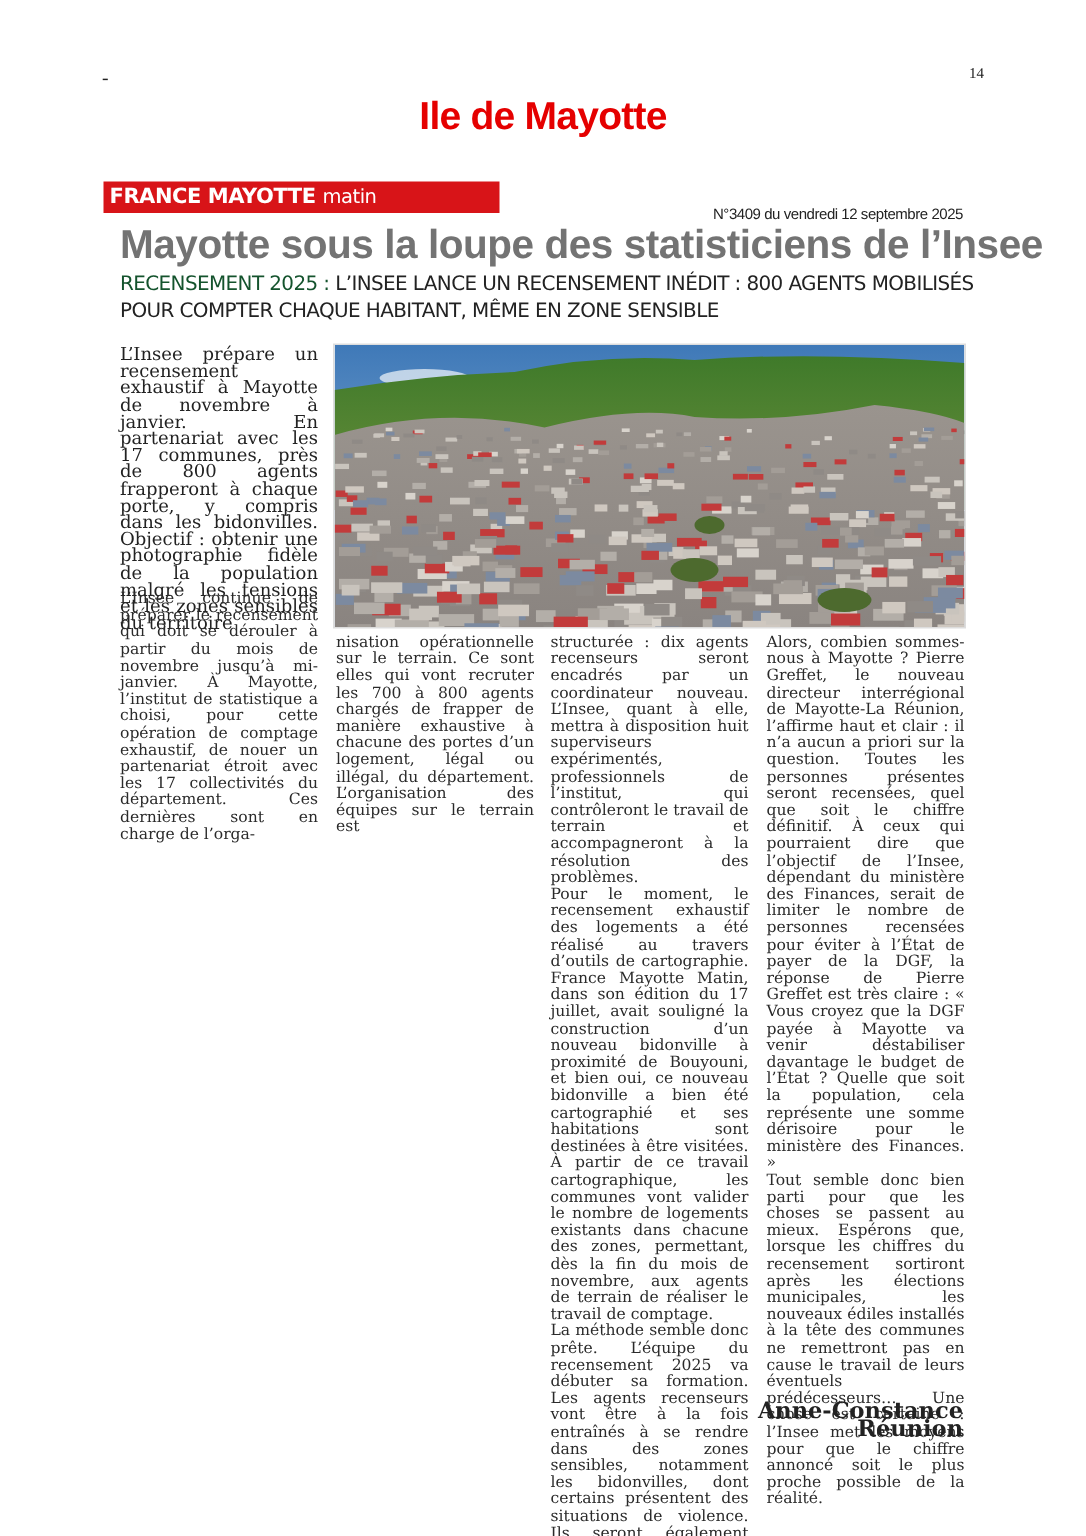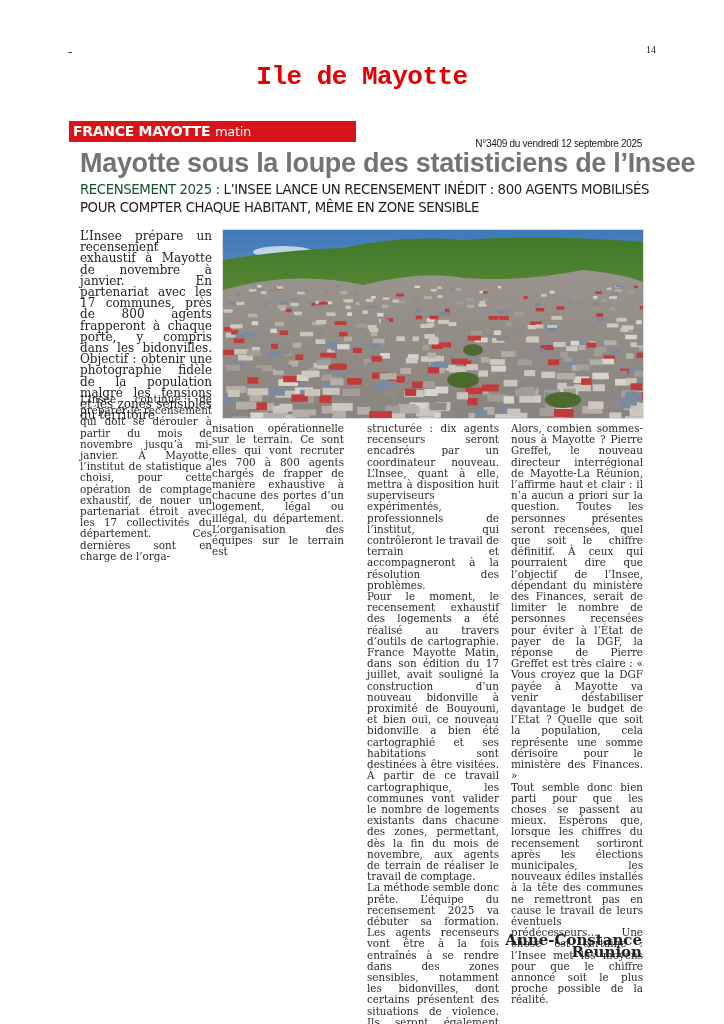--- a/index.html
+++ b/index.html
@@ -1,31 +1,31 @@
 <!DOCTYPE html>
 <html><head>
 <meta charset="utf-8">
 <style>
   html, body { margin: 0; padding: 0; background: #ffffff; }
   body { width: 724px; height: 1024px; position: relative; overflow: hidden; font-family: "DejaVu Serif", serif; color: #1a1a1a; }
   .dash { position: absolute; left: 68px; top: 44px; font-family: "Liberation Serif", serif; font-size: 13px; color: #222; }
   .page-num { position: absolute; right: 68px; top: 44px; font-family: "Liberation Serif", serif; font-size: 10px; color: #222; }
-  .section-title { position: absolute; left: 0; right: 0; top: 62px; text-align: center; font-family: Liberation Mono, monospace; font-weight: bold; font-size: 26px; color: #e50000; letter-spacing: -0.5px; }
-  .masthead { position: absolute; left: 69px; top: 121px; width: 287px; height: 21px; background: #d81418; color: #fff; font-family: "DejaVu Sans", sans-serif; font-weight: bold; font-size: 14px; line-height: 21px; padding-left: 4px; box-sizing: border-box; letter-spacing: -0.3px; white-space: nowrap; }
+  .section-title { position: absolute; left: 0; right: 0; top: 62px; text-align: center; font-family: Liberation Sans, sans-serif; font-weight: bold; font-size: 26px; color: #e50000; letter-spacing: -0.5px; }
+  .masthead { position: absolute; left: 69px; top: 121px; width: 264px; height: 21px; background: #d81418; color: #fff; font-family: "DejaVu Sans", sans-serif; font-weight: bold; font-size: 14px; line-height: 21px; padding-left: 4px; box-sizing: border-box; letter-spacing: -0.3px; white-space: nowrap; }
   .masthead .matin { font-weight: normal; font-size: 13px; }
   .issue { position: absolute; right: 82px; top: 125px; font-family: Liberation Sans, sans-serif; font-size: 10px; color: #222; letter-spacing: -0.3px; margin-top: 13px; }
   .headline { position: absolute; left: 80px; top: 148px; width: 580px; font-family: "Liberation Sans", sans-serif; font-weight: bold; font-size: 27px; color: #737373; letter-spacing: -0.3px; white-space: nowrap; }
   .subhead { position: absolute; left: 80px; top: 181px; width: 580px; font-family: "DejaVu Sans", sans-serif; font-size: 13.3px; line-height: 18px; color: #222; letter-spacing: -0.4px; }
   .subhead .kicker { color: #14532d; }
   .photo { position: absolute; left: 222px; top: 229px; width: 420px; height: 188px; overflow: hidden; border: 1px solid #ddd; }
   .chapo { position: absolute; left: 80px; top: 231px; width: 132px; font-size: 12px; line-height: 11.2px; font-weight: normal; text-align: justify; color: #222; hyphens: auto; }
   .col { position: absolute; font-size: 10.4px; line-height: 11.2px; text-align: justify; color: #2a2a2a; hyphens: auto; }
   .col p { margin: 0; }
   .col1 { left: 80px; top: 394px; width: 132px; }
-  .col2 { left: 212px; top: 423px; width: 132px; }
+  .col2 { left: 224px; top: 423px; width: 132px; }
   .col3 { left: 367px; top: 423px; width: 132px; }
   .col4 { left: 511px; top: 423px; width: 132px; }
   .byline { position: absolute; right: 82px; top: 934px; text-align: right; font-size: 15px; line-height: 12px; font-weight: bold; color: #222; }
 </style>
 </head>
 <body>
 
 <div class="dash">-</div>
 <div class="page-num">14</div>
 <div class="section-title">Ile de Mayotte</div>

